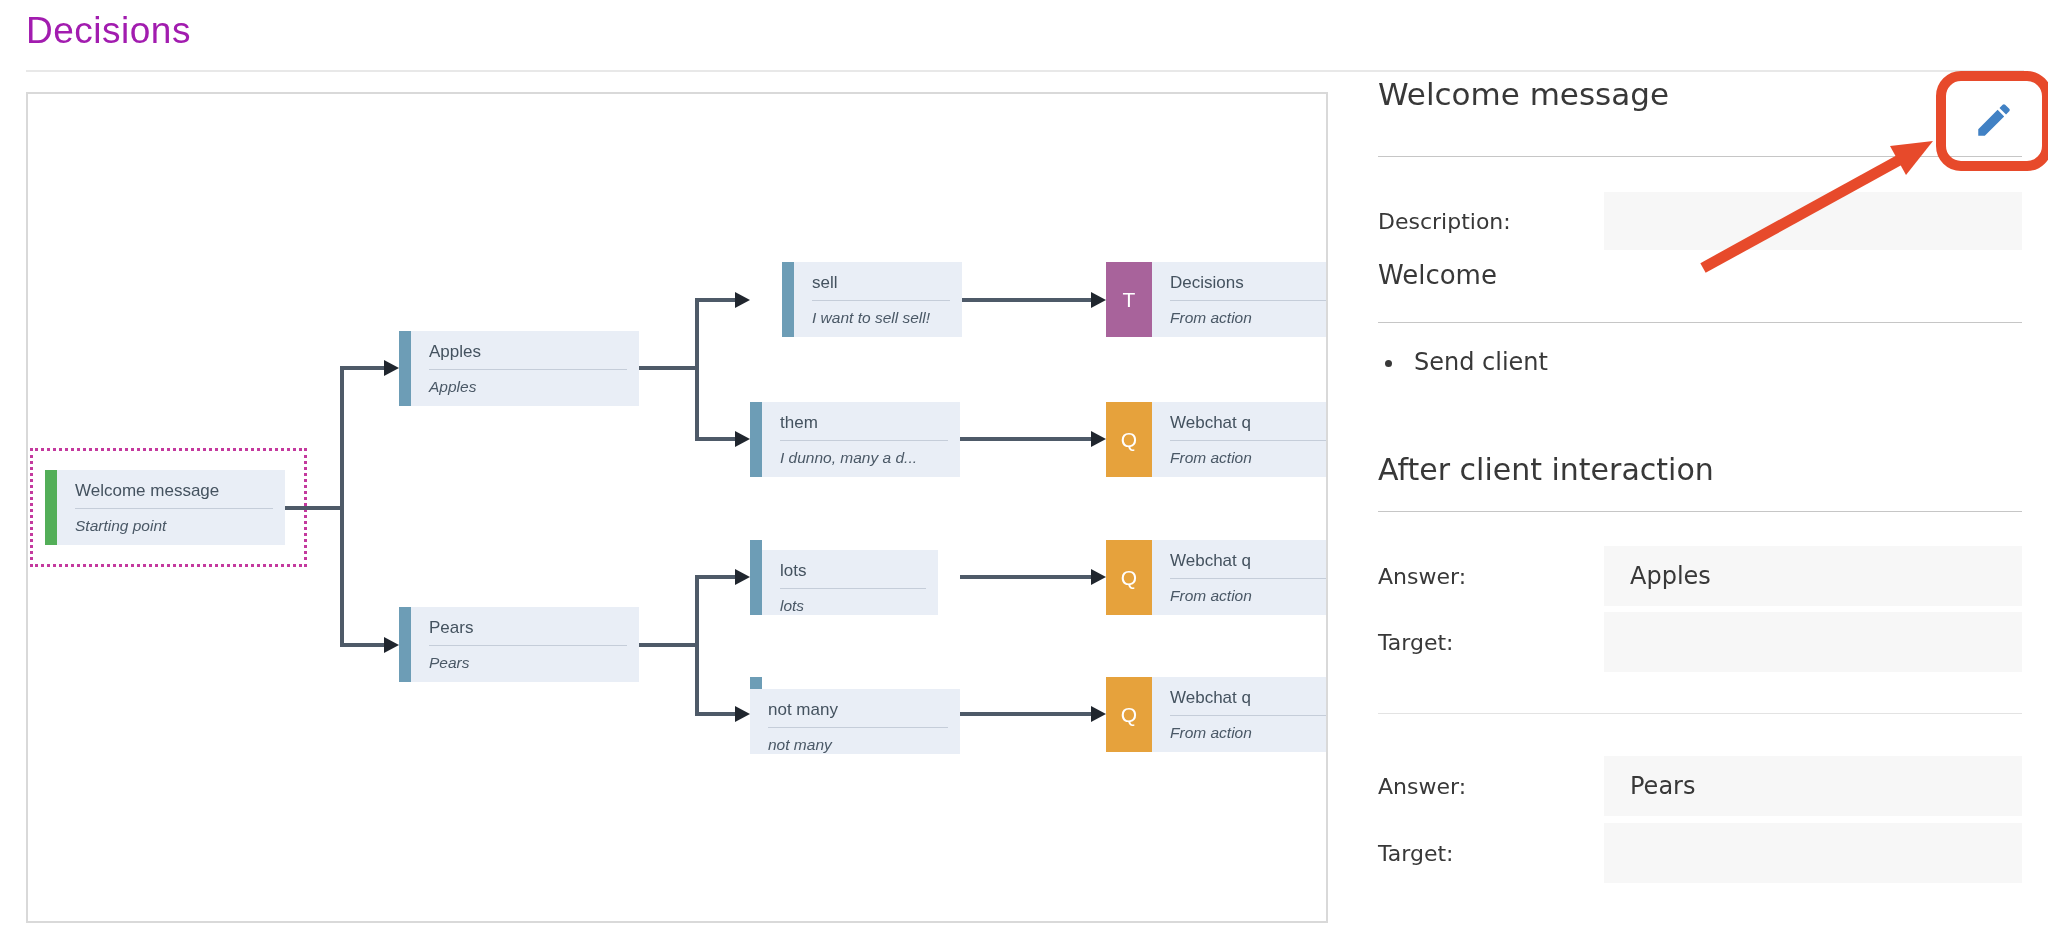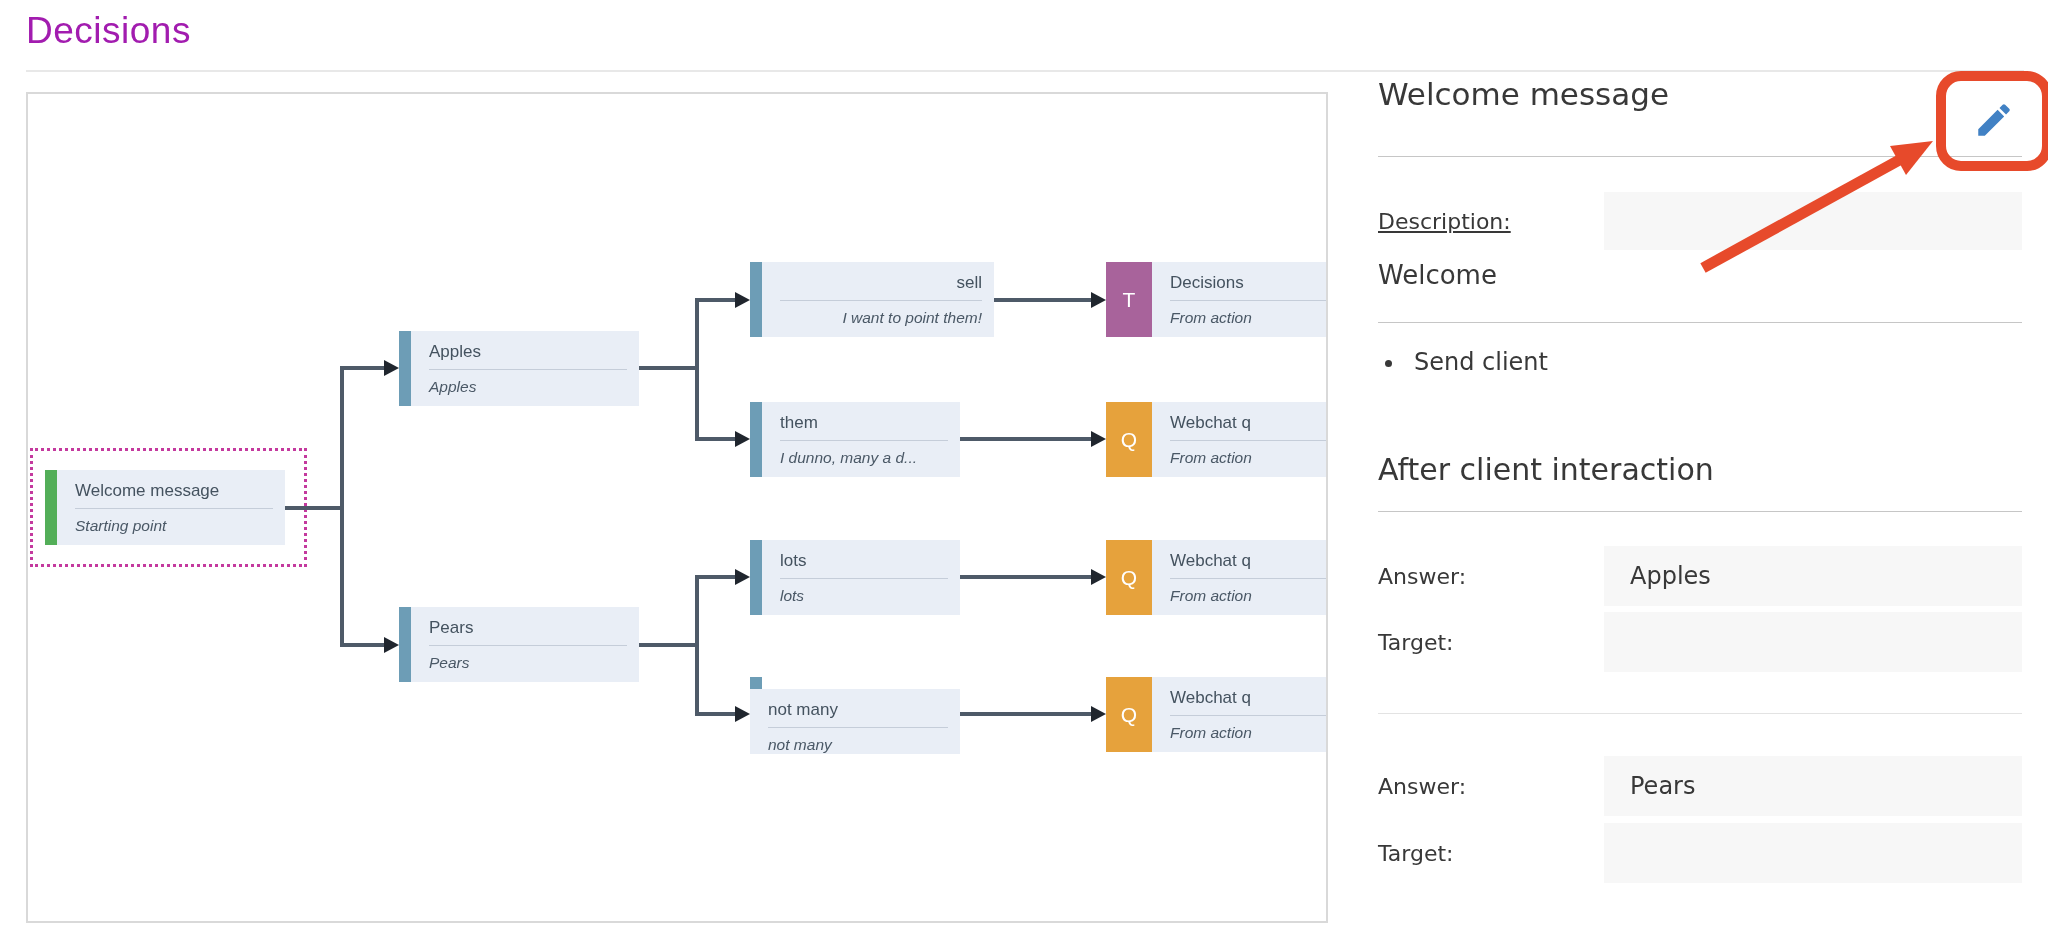--- a/index.html
+++ b/index.html
@@ -109,39 +109,39 @@
 
   <div class="node" style="left:371px;top:513px;width:240px;">
     <div class="bar bar-blue"></div>
     <div class="nbody">
       <div class="ntitle">Pears</div>
       <div class="ndiv"></div>
       <div class="nsub">Pears</div>
     </div>
   </div>
 
-  <div class="node" style="left:722px;top:168px;width:244px;text-align:right;">
+  <div class="node" style="left:754px;top:168px;width:180px;">
     <div class="bar bar-blue"></div>
     <div class="nbody">
       <div class="ntitle">sell</div>
       <div class="ndiv"></div>
-      <div class="nsub">I want to point them!</div>
+      <div class="nsub">I want to sell sell!</div>
     </div>
   </div>
 
   <div class="node" style="left:722px;top:308px;width:210px;">
     <div class="bar bar-blue"></div>
     <div class="nbody">
       <div class="ntitle">them</div>
       <div class="ndiv"></div>
       <div class="nsub">I dunno, many a d...</div>
     </div>
   </div>
 
-  <div class="node" style="left:722px;top:446px;width:210px;">
+  <div class="node" style="left:722px;top:446px;width:188px;align-items:flex-end;">
     <div class="bar bar-blue"></div>
     <div class="nbody">
       <div class="ntitle">lots</div>
       <div class="ndiv"></div>
       <div class="nsub">lots</div>
     </div>
   </div>
 
   <div class="node" style="left:722px;top:583px;width:210px;flex-direction:column;">
     <div class="bar bar-blue"></div>
@@ -196,21 +196,21 @@
   <button class="edit-button">
     <span>
       <svg width="42" height="42" viewBox="0 0 24 24">
         <path fill="#4181c4" d="M3 17.25V21h3.75L17.81 9.94l-3.75-3.75L3 17.25zM20.71 7.04c.39-.39.39-1.02 0-1.41l-2.34-2.34a.9959.9959 0 0 0-1.41 0l-1.83 1.83 3.75 3.75 1.83-1.83z"></path>
       </svg>
     </span>
   </button>
 
   <div class="rule" style="top:86px;"></div>
 
-  <div class="frow" style="top:122px;height:58px;text-decoration:underline;">
+  <div class="frow" style="top:122px;height:58px;">
     <div class="flabel">Description:</div>
     <div class="fvalue"></div>
   </div>
 
   <div class="sec-heading" style="top:190px;font-size:26px;">Welcome</div>
   <div class="rule" style="top:252px;"></div>
 
   <ul class="actions-list">
     <li>Send client</li>
   </ul>

